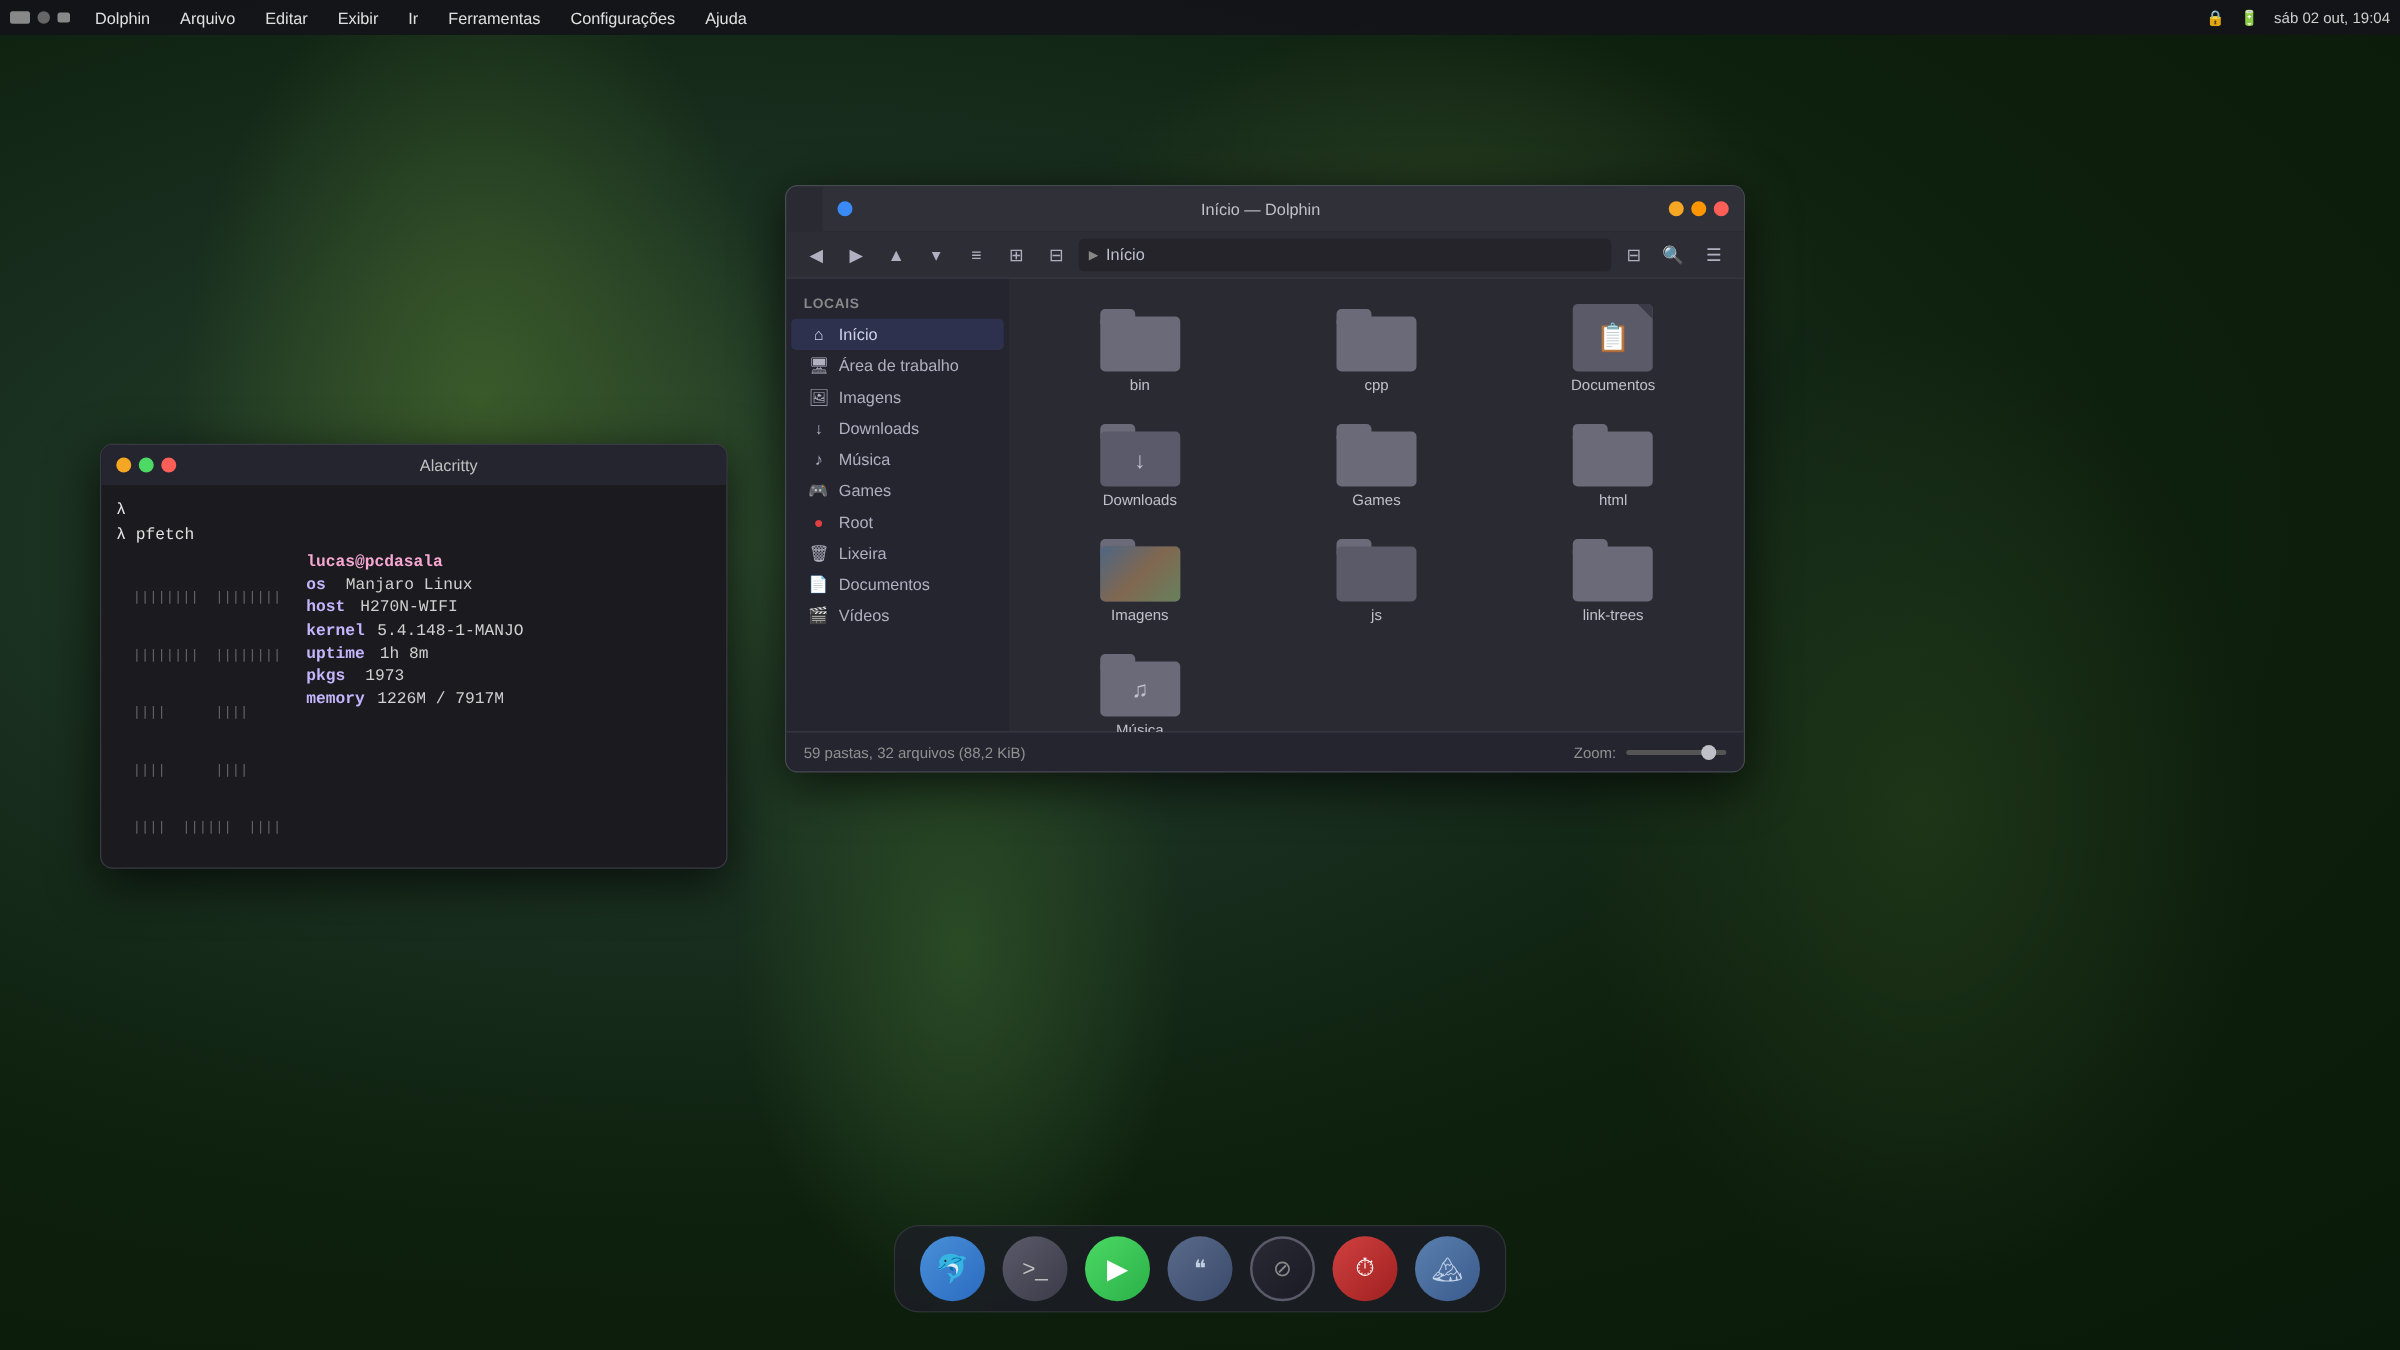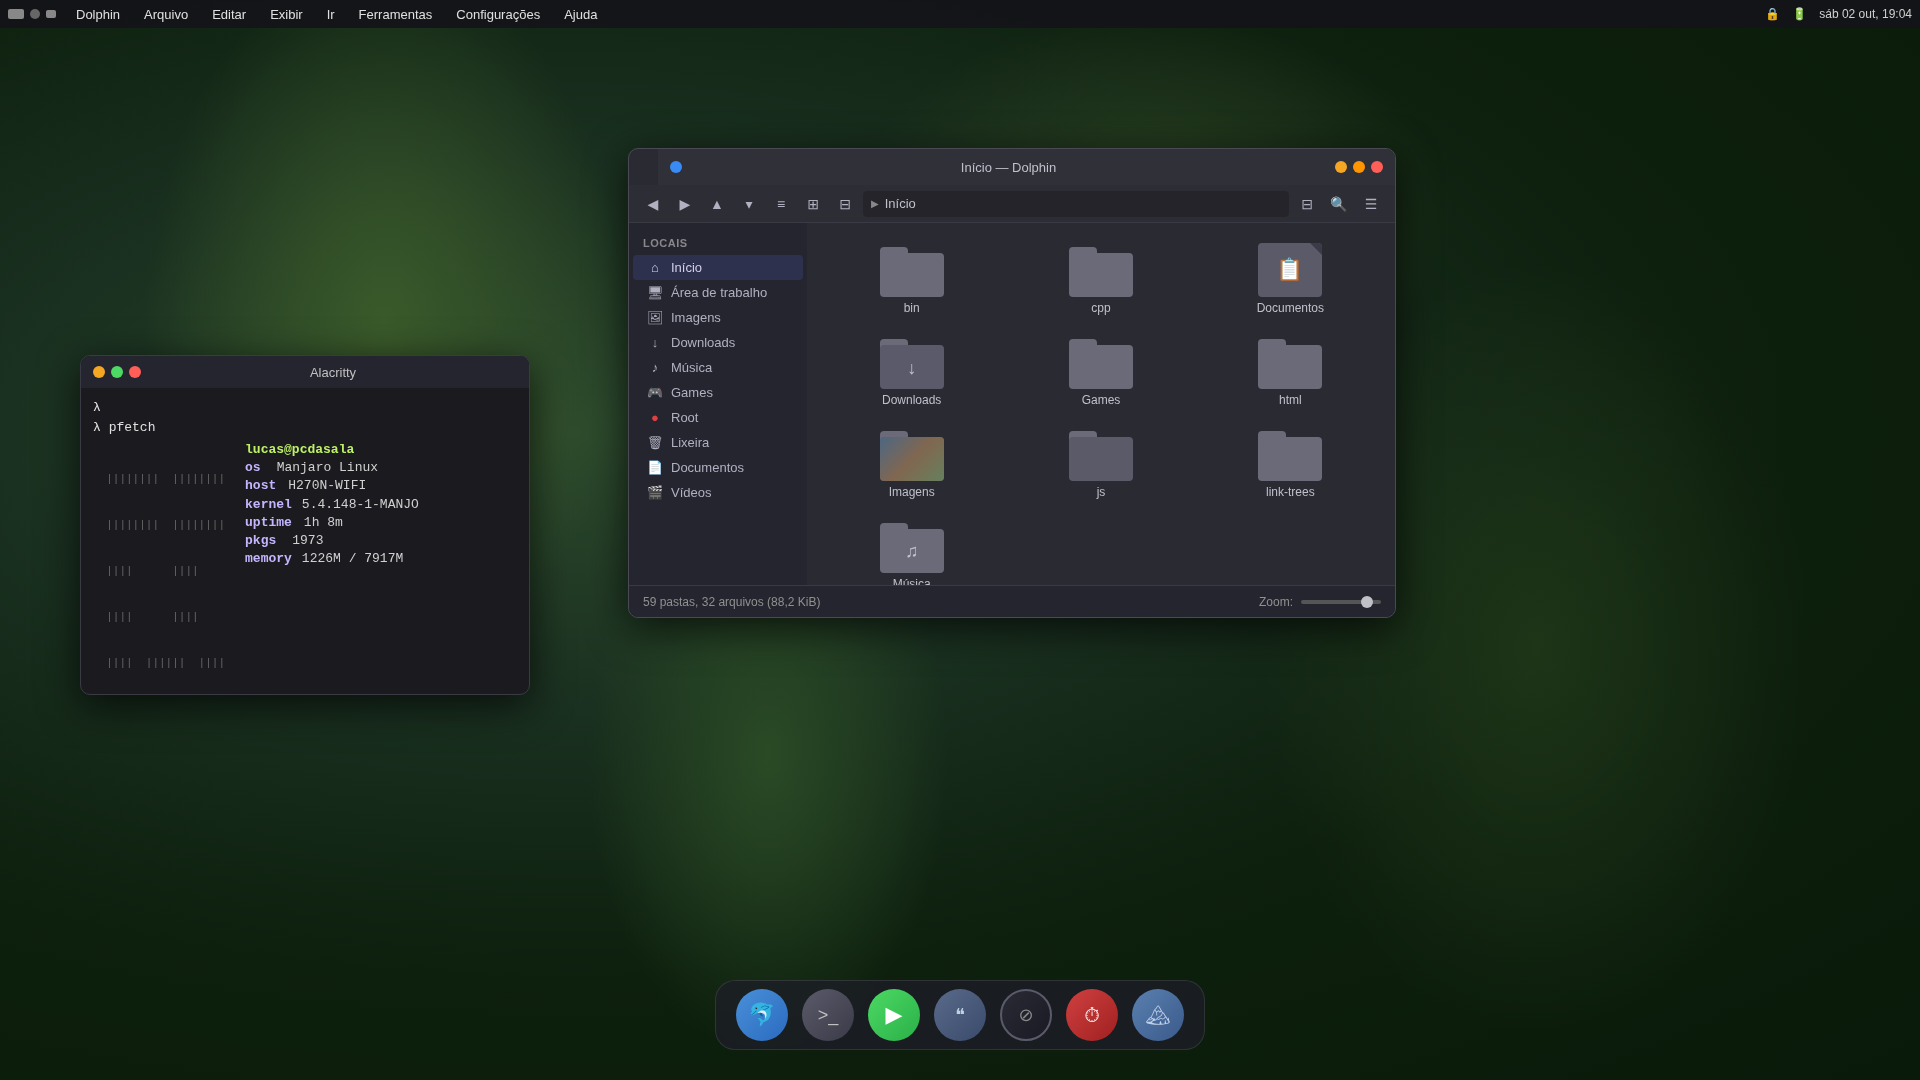--- a/index.html
+++ b/index.html
@@ -72,21 +72,21 @@
       gap: 12px;
       font-size: 12px;
       color: #d0d0d0;
     }
 
     
     .terminal-window {
       position: absolute;
       top: 355px;
       left: 80px;
-      width: 450px;
+      width: 502px;
       height: 340px;
       background: #1a1a1f;
       border-radius: 10px;
       border: 1px solid #3a3a45;
       z-index: 10;
       box-shadow: 0 10px 40px rgba(0,0,0,0.7);
       overflow: hidden;
     }
     .window-titlebar {
       height: 32px;
@@ -480,21 +480,21 @@
         <div>  ||||||||  ||||||||</div>
         <div>  ||||      ||||</div>
         <div>  ||||      ||||</div>
         <div>  ||||  ||||||  ||||</div>
         
         
         
       </div>
       <div class="pfetch-right">
         <div class="pfetch-info-row">
-          <span style="color:#bef264;font-weight:bold;">lucas@pcdasala</span>
+          <span style="color:#f9a8d4;font-weight:bold;">lucas@pcdasala</span>
         </div>
         <div class="pfetch-info-row">
           <span class="term-label">os</span>
           <span style="padding-left:8px;" class="term-value">Manjaro Linux</span>
         </div>
         <div class="pfetch-info-row">
           <span class="term-label">host</span>
           <span style="padding-left:4px;" class="term-value">H270N-WIFI</span>
         </div>
         <div class="pfetch-info-row">

